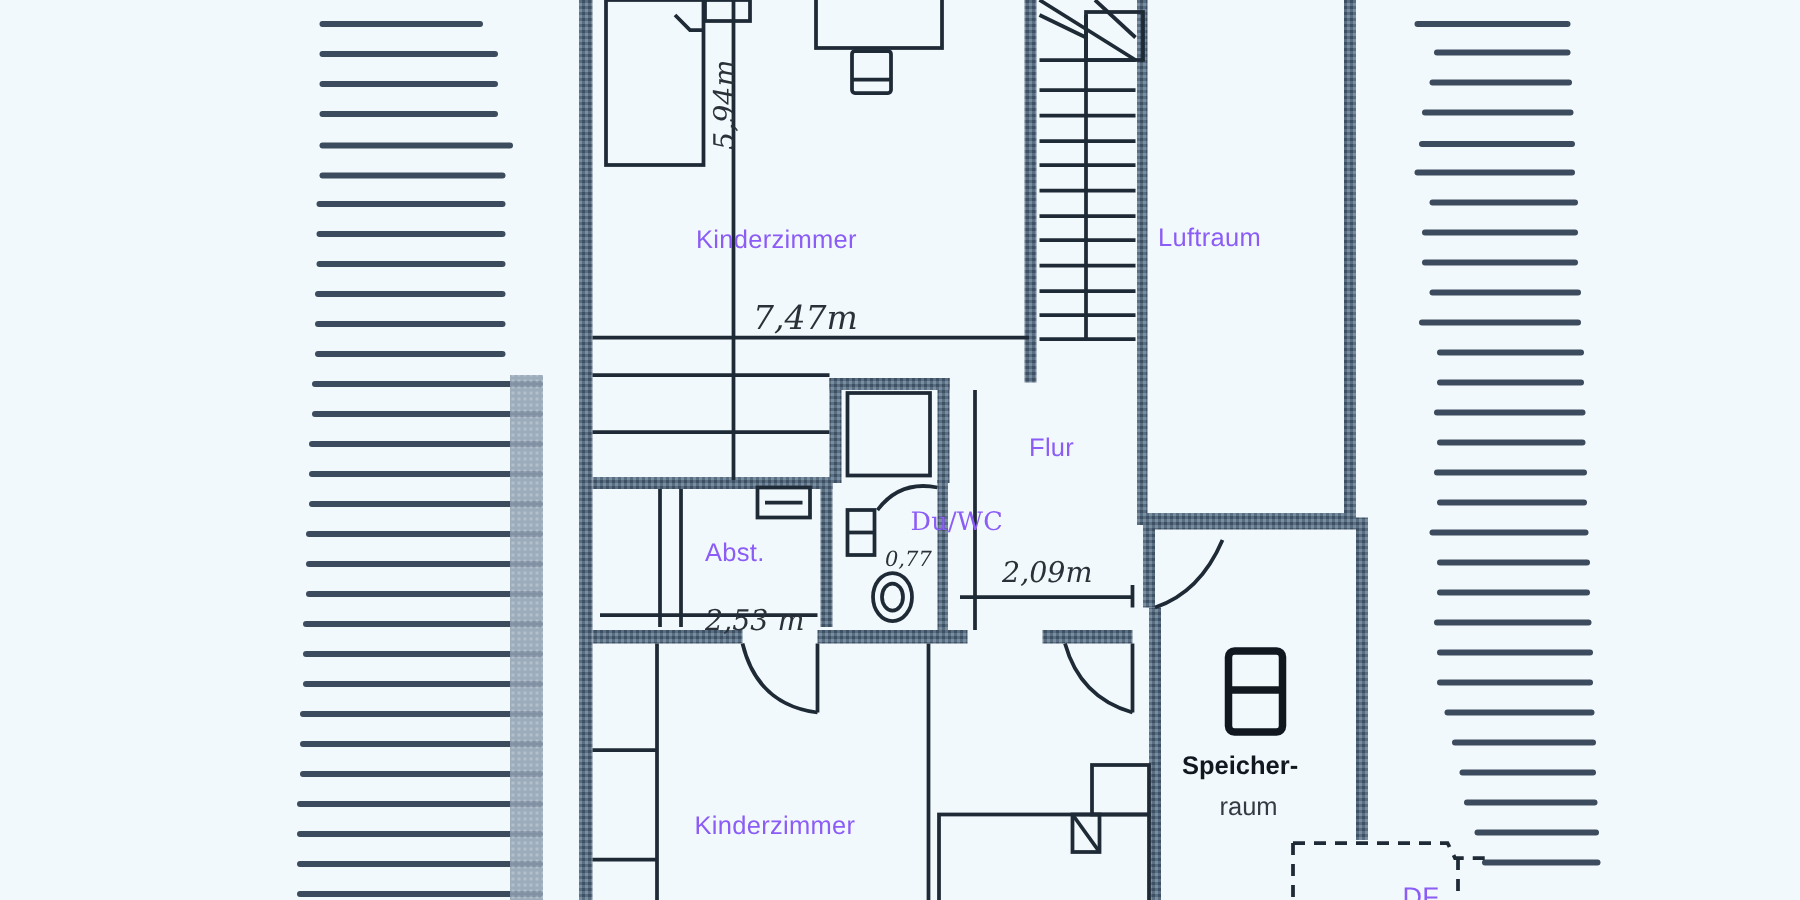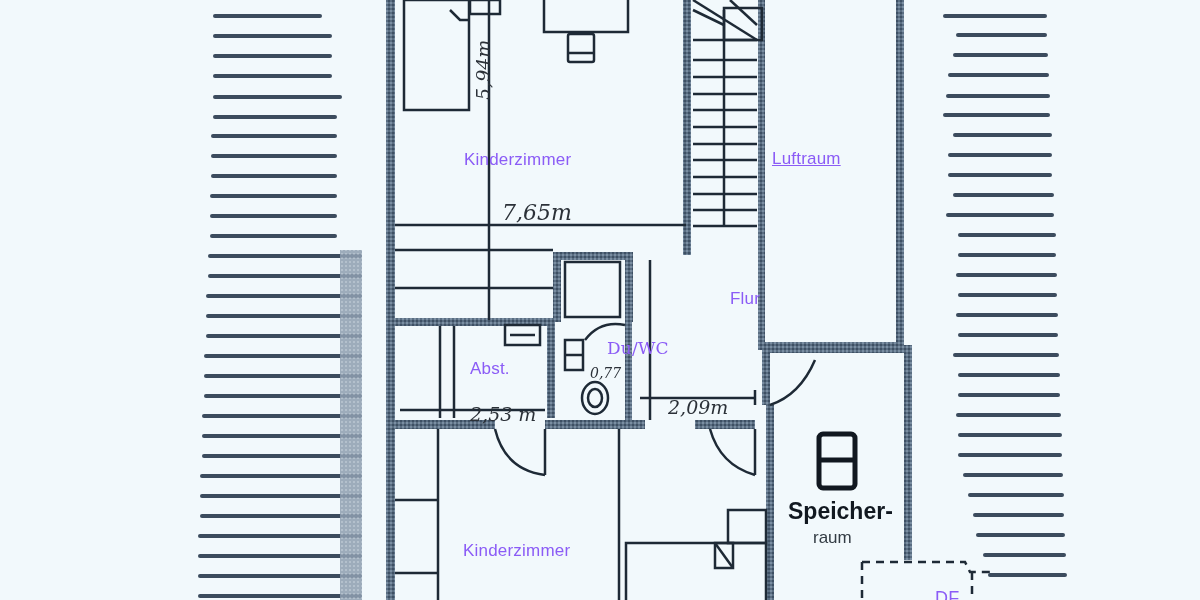--- a/index.html
+++ b/index.html
@@ -24,21 +24,21 @@
       color: #2b3138;
       font-size: 19px;
       white-space: nowrap;
       font-style: italic;
     }
     .bold-label {
       position: absolute;
       font-family: "Liberation Sans", sans-serif;
       font-weight: bold;
       color: #111820;
-      font-size: 23px;
+      font-size: 17px;
       text-align: center;
       line-height: 22px;
     }
     .raum-label {
       position: absolute;
       font-family: "Liberation Sans", sans-serif;
       color: #333c44;
       font-size: 17px;
       text-align: center;
     }
@@ -241,26 +241,26 @@
 
     <g fill="none" stroke="#111820" stroke-width="5">
       <rect x="819" y="434" width="36" height="54" rx="4"></rect>
       <line x1="819" y1="460" x2="855" y2="460"></line>
     </g>
   </svg>
 
   
   <div class="room-label" style="left:464px; top:150px;">Kinderzimmer</div>
   <div class="hand" style="left:472px; top:100px; transform:rotate(-90deg); transform-origin:left top;">5,94m</div>
-  <div class="hand" style="left:502px; top:200px; font-size:22px;">7,65m</div>
-
-  <div class="room-label" style="left:772px; top:149px;text-decoration:underline;">Luftraum</div>
-
-  <div class="room-label" style="left:686px; top:289px;margin-left:44px;">Flur</div>
-  <div class="hand" style="left:668px; top:371px;margin-top:25px;">2,09m</div>
+  <div class="hand" style="left:502px; top:200px; font-size:22px;">7,47m</div>
+
+  <div class="room-label" style="left:772px; top:149px;">Luftraum</div>
+
+  <div class="room-label" style="left:686px; top:289px;">Flur</div>
+  <div class="hand" style="left:668px; top:371px;">2,09m</div>
 
   <div class="room-label" style="left:607px; top:338px; font-family:'DejaVu Serif', serif; ">Du/WC</div>
   <div class="hand" style="left:590px; top:365px; font-size:14px;">0,77</div>
 
   <div class="room-label" style="left:470px; top:359px;">Abst.</div>
   <div class="hand" style="left:470px; top:390px;margin-top:13px;">2,53 m</div>
 
   <div class="room-label" style="left:463px; top:541px;">Kinderzimmer</div>
 
   <div class="bold-label" style="left:788px; top:500px;">Speicher-</div>

